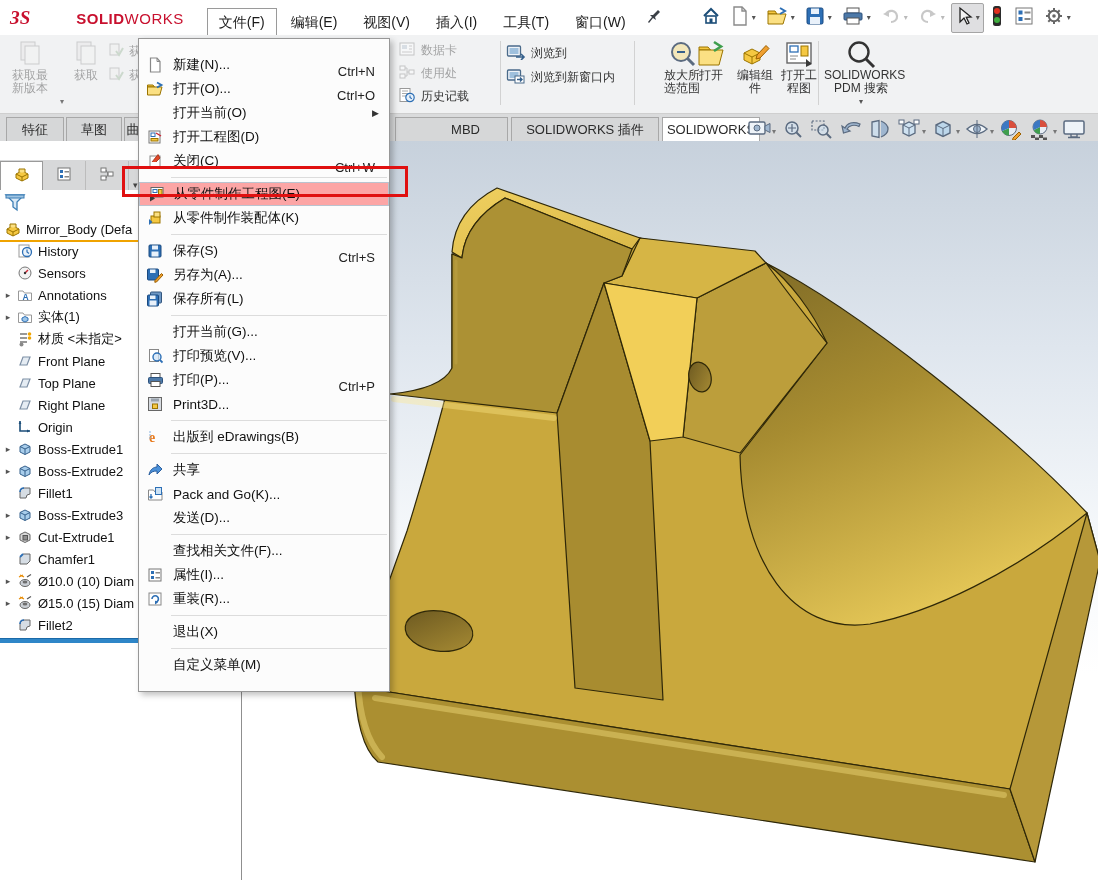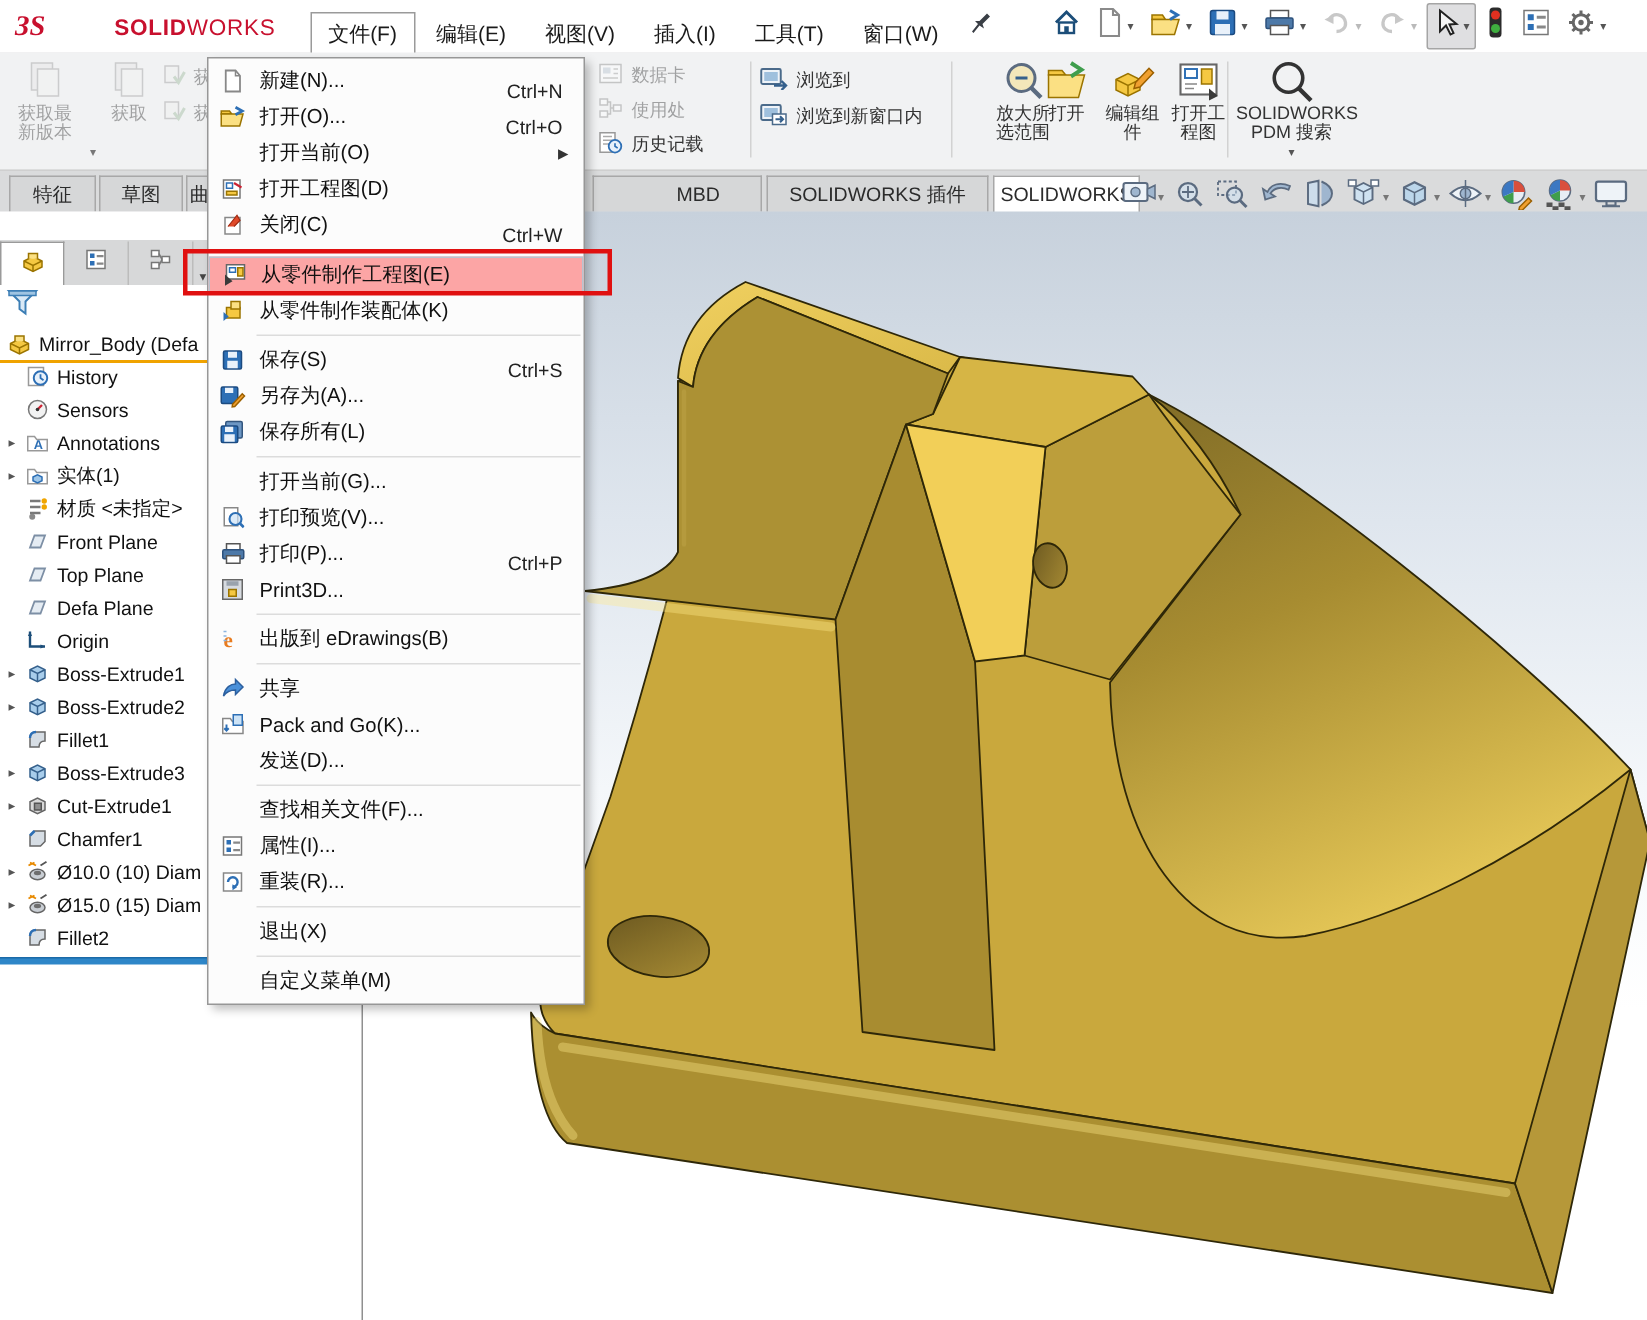--- a/index.html
+++ b/index.html
@@ -48,21 +48,21 @@
   #rootline{position:absolute;left:0;top:99px;width:138px;height:2px;background:#f0a300;}
   #rollback{position:absolute;left:0;top:497px;width:241px;height:4px;background:#2e86c8;border-top:1px solid #1b6aa8;}
   
   #viewport{position:absolute;left:242px;top:141px;width:856px;height:739px;
     background:linear-gradient(#c7d1dc 0%,#dfe6ee 28%,#f4f7fa 52%,#ffffff 72%,#ffffff 100%);}
   #headsup{position:absolute;left:504px;top:-24px;display:flex;align-items:center;gap:3px;}
   .hu{display:flex;align-items:center;gap:1px;padding:1px;}
   .hu .dd{font-size:8px;color:#777;}
   
   #filemenu{position:absolute;left:138px;top:38px;width:252px;background:#fcfcfc;border:1px solid #979797;
-    box-shadow:3px 3px 6px rgba(0,0,0,.25);padding:3px 0;box-sizing:border-box;z-index:50;}
+    box-shadow:3px 3px 6px rgba(0,0,0,.25);padding:14px 0;box-sizing:border-box;z-index:50;}
   .fm-item{height:24px;display:flex;align-items:center;padding:0 6px 0 4px;}
   .fm-item .fic{width:24px;flex:0 0 24px;display:flex;justify-content:center;align-items:center;}
   .fm-item .flbl{font-size:13.5px;color:#111;margin-left:6px;white-space:nowrap;}
   .fm-item .fsc{margin-left:auto;font-size:13px;color:#222;padding-right:8px;margin-top:13px;}
   .fm-item .fsub{margin-left:auto;font-size:9px;color:#333;padding-right:4px;}
   .fm-item.selected{border:1px solid #b9c3cf;background:#fca5a5;height:22px;}
   .fm-sep{height:1px;background:#dcdcdc;margin:4px 2px 4px 32px;}
   #redbox{position:absolute;left:122px;top:166px;width:280px;height:25px;border:3px solid #e01010;z-index:60;}
   #ribbondot{position:absolute;left:113px;top:146px;width:6px;height:6px;border:1px solid #999;border-radius:50%;background:#e8e8e8;}
 </style>
@@ -452,21 +452,21 @@
         </span>
         <span class="lbl">Top Plane</span>
       </div>
       <div class="trow">
         <span class="arr"></span>
         <span class="tic">
           <svg width="16" height="16" viewBox="0 0 16 16">
             <path d="M3 12 L6 4 L13 4 L10 12 Z" fill="rgba(180,200,220,.35)" stroke="#7d8fa5" stroke-width="1.2"></path>
           </svg>
         </span>
-        <span class="lbl">Defa Plane</span>
+        <span class="lbl">Right Plane</span>
       </div>
       <div class="trow">
         <span class="arr"></span>
         <span class="tic">
           <svg width="16" height="16" viewBox="0 0 16 16">
             <path d="M3 2 L3 12 L13 12" fill="none" stroke="#1c4e79" stroke-width="1.6"></path>
             <path d="M3 2 L1.6 5 L4.4 5 Z" fill="#1c4e79"></path>
             <path d="M13 12 L10 10.6 L10 13.4 Z" fill="#1c4e79"></path>
           </svg>
         </span>

